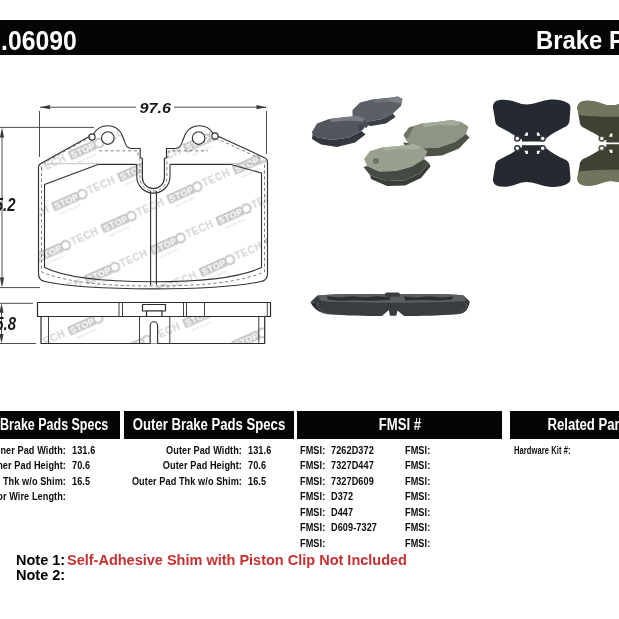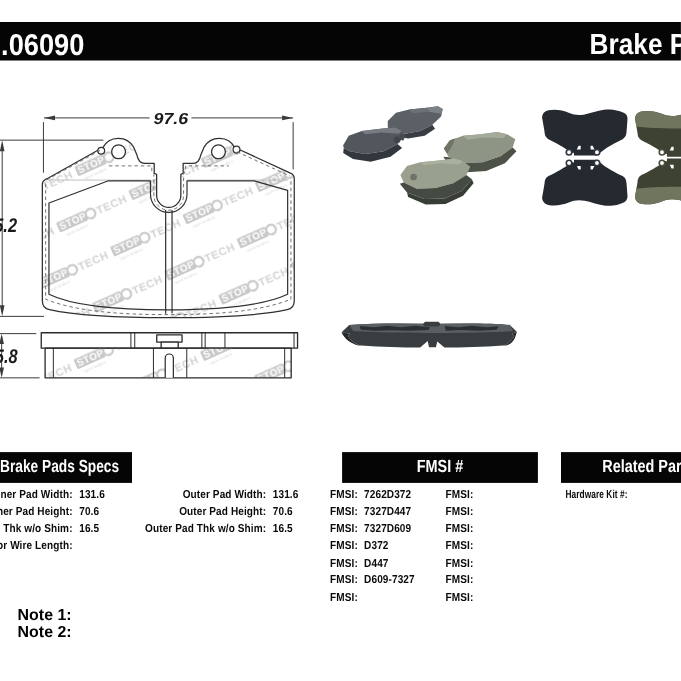--- a/index.html
+++ b/index.html
@@ -11,21 +11,21 @@
 #pn{left:1px;top:24.5px;font-size:27.5px;font-weight:bold;color:#fff;transform:scaleX(0.90);transform-origin:0 0;white-space:nowrap;}
 #bp{left:536px;top:25px;font-size:26.5px;font-weight:bold;color:#fff;transform:scaleX(0.90);transform-origin:0 0;white-space:nowrap;}
 svg.art{position:absolute;left:0;top:0;}
 
 .hbar{top:411px;height:28px;background:#050505;color:#fff;font-weight:bold;
   font-size:16px;text-align:center;line-height:28px;white-space:nowrap;}
 .hbar span{position:absolute;left:50%;top:0;transform:translateX(-50%) scaleX(0.82);transform-origin:center;white-space:nowrap;}
 #hb1{left:0px;width:120px;}
 #hb1 span{left:auto;right:12px;transform:scaleX(0.78);transform-origin:100% 50%;}
 #hb2{left:124px;width:170px;}
-#hb3{left:311px;width:178px;}
+#hb3{left:297px;width:205px;}
 #hb4{left:509.5px;width:213px;}
 .lbl{font-size:10.5px;letter-spacing:0.1px;font-weight:bold;color:#0a0a0a;white-space:nowrap;line-height:11px;transform:scaleX(0.87);transform-origin:0 50%;}
 .lbl.r{transform-origin:100% 50%;}
 .r{text-align:right;}
 .red{color:#c53030;}
 .note{font-size:14.5px;font-weight:bold;white-space:nowrap;line-height:14px;margin-left:10px;}
 </style>
 </head>
 <body>
 <div id="page">
@@ -211,20 +211,23 @@
       <path d="M327,296.3 l13,1.3 l12,-1.4 l13,1.4 l12,-1.4 l14,1.3 l-1.5,2.5 l-18,0.7 l-16,-0.5 l-14,0.5 l-13.5,-1 Z" fill="#2d3033"></path>
       <path d="M404,296.3 l13,1.3 l12,-1.4 l13,1.4 l11.5,-1 l-2,3.1 l-16,0.9 l-16,-0.5 l-14,0.5 Z" fill="#2d3033"></path>
       <path d="M310.5,302 L314,302.8 L318.5,303.5 L316.5,305.5 C318.5,309.5 322.5,312.8 328.5,314.2 L326,314 C319,312.5 313,308 310.5,302 Z" fill="#26292c"></path>
       <path d="M469.8,301.5 L465.5,303.5 L467.5,305.5 C465.5,309.5 461.5,312.8 457.5,314.2 L460,314 C466.5,312.5 468.5,307.5 469.8,301.5 Z" fill="#26292c"></path>
     </g>
   </svg>
 
   <div class="abs hbar" id="hb1">
       <span>Inner Brake Pads Specs</span>
     </div>
+  <div class="abs hbar" id="hb2">
+      <span>Outer Brake Pads Specs</span>
+    </div>
   <div class="abs hbar" id="hb3">
       <span>FMSI #</span>
     </div>
   <div class="abs hbar" id="hb4">
       <span>Related Part Numbers</span>
     </div>
 
   <div class="abs lbl r" style="left:-120px;top:444.5px;width:186px;">Inner Pad Width:</div>
   <div class="abs lbl" style="left:71.5px;top:444.5px;">131.6</div>
   <div class="abs lbl r" style="left:-120px;top:460px;width:186px;">Inner Pad Height:</div>
@@ -257,14 +260,15 @@
   <div class="abs lbl" style="left:405px;top:460px;">FMSI:</div>
   <div class="abs lbl" style="left:405px;top:475.5px;">FMSI:</div>
   <div class="abs lbl" style="left:405px;top:491px;">FMSI:</div>
   <div class="abs lbl" style="left:405px;top:506.5px;">FMSI:</div>
   <div class="abs lbl" style="left:405px;top:522px;">FMSI:</div>
   <div class="abs lbl" style="left:405px;top:537.5px;">FMSI:</div>
 
   <div class="abs lbl" style="left:514px;top:444.5px;transform:scaleX(0.72);">Hardware Kit #:</div>
 
   <div class="abs note" style="left:6px;top:553px;">Note 1:</div>
+  <div class="abs note red" style="left:57px;top:553px;">Self-Adhesive Shim with Piston Clip Not Included</div>
   <div class="abs note" style="left:6px;top:567.5px;">Note 2:</div>
 </div>
 
 </body></html>

